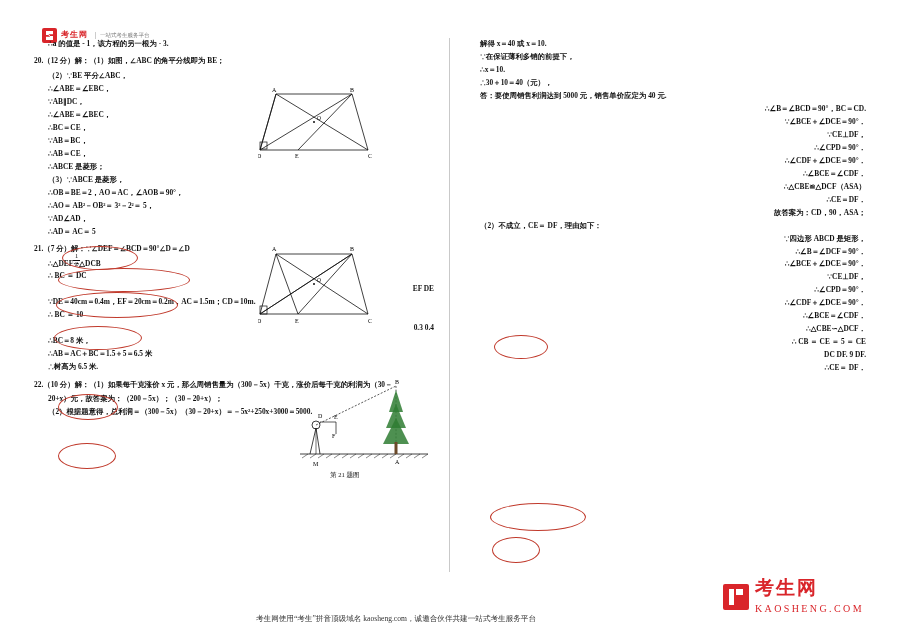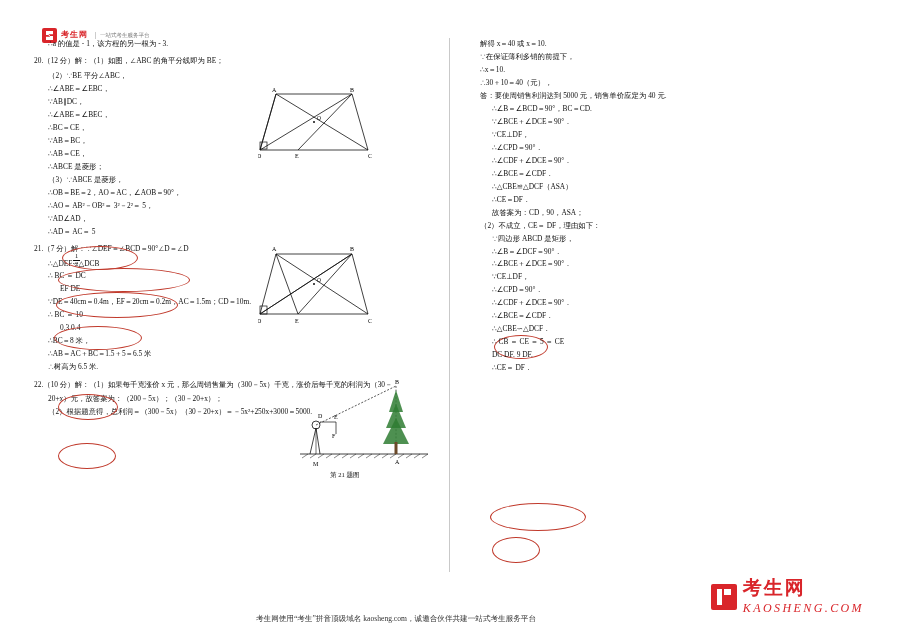--- a/index.html
+++ b/index.html
@@ -20,23 +20,23 @@
      clip-path:polygon(0 0,100% 0,100% 35%,40% 35%,40% 55%,100% 55%,100% 100%,0 100%,0 65%,55% 65%,55% 45%,0 45%);}
   .logo-cn{font-size:8px;color:#d9252a;font-weight:bold;letter-spacing:1px;line-height:1.1;}
   .logo-tag{font-size:5.5px;color:#777;border-left:1px solid #ccc;padding-left:4px;margin-left:3px;line-height:1.2;}
 
   
   .col{position:absolute;top:38px;font-size:7.4px;line-height:1.55;}
   .col-left{left:34px;width:400px;}
   .col-right{left:466px;width:400px;}
   .divider{position:absolute;left:449px;top:38px;width:1px;height:534px;background:#c9c9c9;}
 
-  .ln{margin:0 0 1.5px 0;white-space:nowrap;}
+  .ln{margin:0 0 1.5px 0;white-space:nowrap;font-weight:bold;}
   .ind1{padding-left:14px;}
-  .ind2{padding-left:26px;}
+  .ind2{padding-left:26px;text-align:right;}
   .qhead{margin:6px 0 3px 0;font-size:7.4px;}
   .small{font-size:6.6px;}
 
   
   .frac{display:inline-flex;flex-direction:column;vertical-align:-0.45em;text-align:center;margin:0 1px;line-height:1.05;font-size:6.6px;}
   .frac .num{border-bottom:1px solid #111;padding:0 2px;}
   .frac .den{padding:0 2px;}
 
   
   .circ{position:absolute;border:1px solid #c0392b;border-radius:50%;}
@@ -45,21 +45,21 @@
   .fig{position:absolute;}
 
   
   .footer-bar{position:absolute;left:0;bottom:0;width:900px;height:44px;}
   .footer-text{position:absolute;left:0;bottom:12px;width:792px;text-align:center;font-size:7.6px;color:#333;}
   .k-logo{position:absolute;right:36px;bottom:20px;display:flex;align-items:center;gap:6px;}
   .k-mark{width:26px;height:26px;background:#d9252a;position:relative;border-radius:2px;}
   .k-mark:before{content:"";position:absolute;left:6px;top:5px;width:5px;height:16px;background:#fff;}
   .k-mark:after{content:"";position:absolute;left:13px;top:5px;width:7px;height:6px;background:#fff;}
   .k-cn{font-size:19px;color:#d9252a;font-weight:bold;letter-spacing:2px;line-height:1;}
-  .k-en{font-size:12px;color:#d9252a;letter-spacing:2.4px;font-style:italic;}
+  .k-en{font-size:10px;color:#d9252a;letter-spacing:2.4px;}
 </style>
 </head>
 <body>
 
 <div class="page">
 
   <div class="logo">
     <span class="logo-mark"></span>
     <span class="logo-cn">考生网</span>
     <span class="logo-tag">一站式考生服务平台</span>

